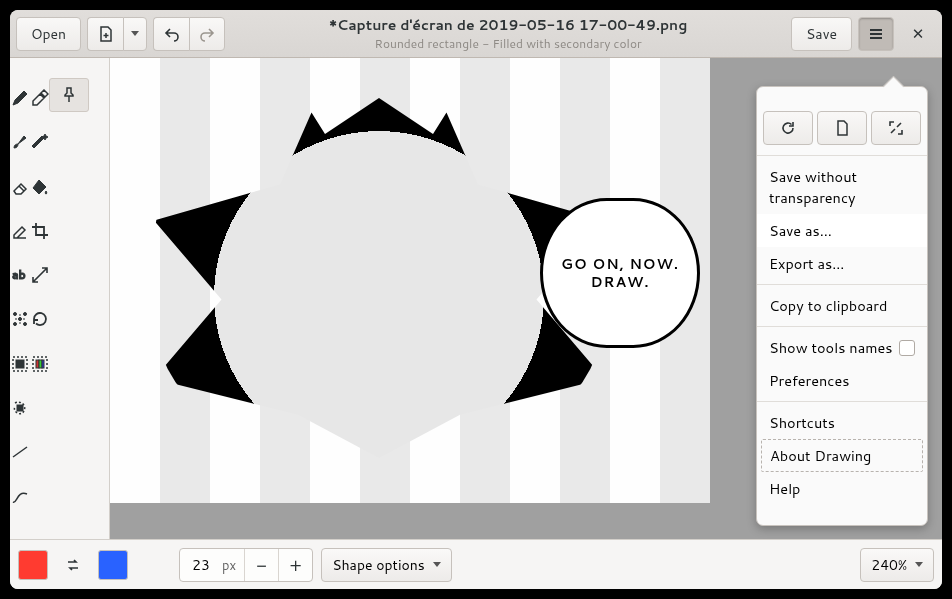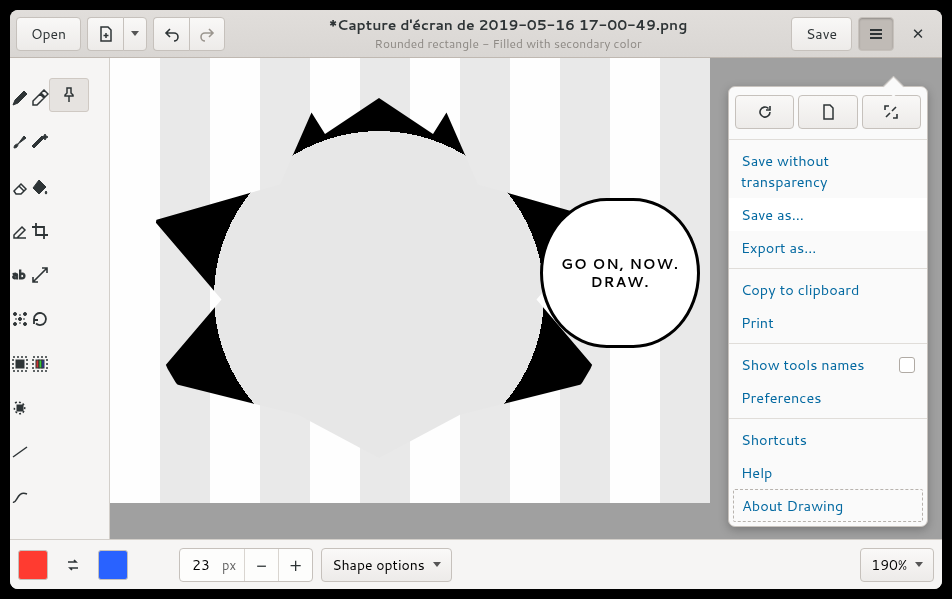--- a/index.html
+++ b/index.html
@@ -46,21 +46,21 @@
   .swap{width:34px;height:34px;display:flex;align-items:center;justify-content:center;cursor:pointer;}
   .size-box{display:flex;align-items:center;border:1px solid #c6c1bc;border-radius:4px;height:34px;background:#fdfdfc;margin-left:29px;}
   .size-val{width:42px;text-align:center;font-size:14px;}
   .px{font-size:13px;color:#666;padding:0 8px 0 0;}
   .pmbtn{width:34px;height:32px;border-left:1px solid #d9d5d0;display:flex;align-items:center;justify-content:center;cursor:pointer;font-size:18px;color:#2e3436;}
   .shape-opts{height:34px;border:1px solid #c6c1bc;border-radius:4px;background:linear-gradient(#faf9f8,#edebe9);display:flex;align-items:center;padding:0 10px;gap:8px;font-size:14px;cursor:pointer;}
   .flexspace{flex:1;}
   .zoom{height:34px;border:1px solid #c6c1bc;border-radius:4px;background:linear-gradient(#faf9f8,#edebe9);display:flex;align-items:center;padding:0 10px;gap:8px;font-size:14px;cursor:pointer;}
 
   
-  .popover{position:absolute;top:76px;right:14px;width:200px;background:#fafafa;border:1px solid #c8c3be;border-radius:7px;box-shadow:0 3px 10px rgba(0,0,0,0.25);padding:4px 0;font-size:14.5px;color:#0369a1;}
+  .popover{position:absolute;top:76px;right:14px;width:172px;background:#fafafa;border:1px solid #c8c3be;border-radius:7px;box-shadow:0 3px 10px rgba(0,0,0,0.25);padding:20px 0;font-size:14.5px;color:#000000;}
   .popover::before{content:"";position:absolute;top:-8px;right:26px;width:14px;height:14px;background:#fafafa;border-left:1px solid #c8c3be;border-top:1px solid #c8c3be;transform:rotate(45deg);}
   .pop-row{display:flex;gap:4px;padding:4px 6px 6px;}
   .pop-row .hbtn{flex:1;height:34px;}
   .menu-item{padding:6px 12px;cursor:pointer;display:flex;align-items:center;justify-content:space-between;}
   .menu-sep{height:1px;background:#e0ddd9;margin:4px 0;}
   .menu-item.focus{border:1px dashed #b8b3ae;border-radius:2px;margin:0 4px;padding:5px 8px;}
   .menu-item.hover{background:#fff;}
   .chkbox{width:16px;height:16px;border:1px solid #b0aaa4;border-radius:3px;background:#fff;}
   
   svg.ic{width:16px;height:16px;}
@@ -264,21 +264,21 @@
       <div class="px">px</div>
       <div class="pmbtn">−</div>
       <div class="pmbtn">+</div>
     </div>
     <div class="shape-opts">
       <span>Shape options</span>
       <span class="chev-down"></span>
     </div>
     <div class="flexspace"></div>
     <div class="zoom">
-      <span>190%</span>
+      <span>240%</span>
       <span class="chev-down"></span>
     </div>
   </div>
 
   <div class="popover">
     <div class="pop-row">
       <button class="hbtn">
           <svg class="ic" viewBox="0 0 16 16">
             <path d="M13 8a5 5 0 11-1.5-3.5M13 2v4h-4" fill="none" stroke="#2e3436" stroke-width="1.6"></path>
           </svg>
@@ -301,35 +301,32 @@
     <div class="menu-item hover">
         <span>Save as…</span>
       </div>
     <div class="menu-item">
         <span>Export as…</span>
       </div>
     <div class="menu-sep"></div>
     <div class="menu-item">
         <span>Copy to clipboard</span>
       </div>
-    <div class="menu-item">
-        <span>Print</span>
-      </div>
     <div class="menu-sep"></div>
     <div class="menu-item">
         <span>Show tools names</span>
         <span class="chkbox"></span>
       </div>
     <div class="menu-item">
         <span>Preferences</span>
       </div>
     <div class="menu-sep"></div>
     <div class="menu-item">
         <span>Shortcuts</span>
       </div>
-    <div class="menu-item">
-        <span>Help</span>
-      </div>
     <div class="menu-item focus">
         <span>About Drawing</span>
       </div>
+    <div class="menu-item">
+        <span>Help</span>
+      </div>
   </div>
 </div>
 
 </body></html>

